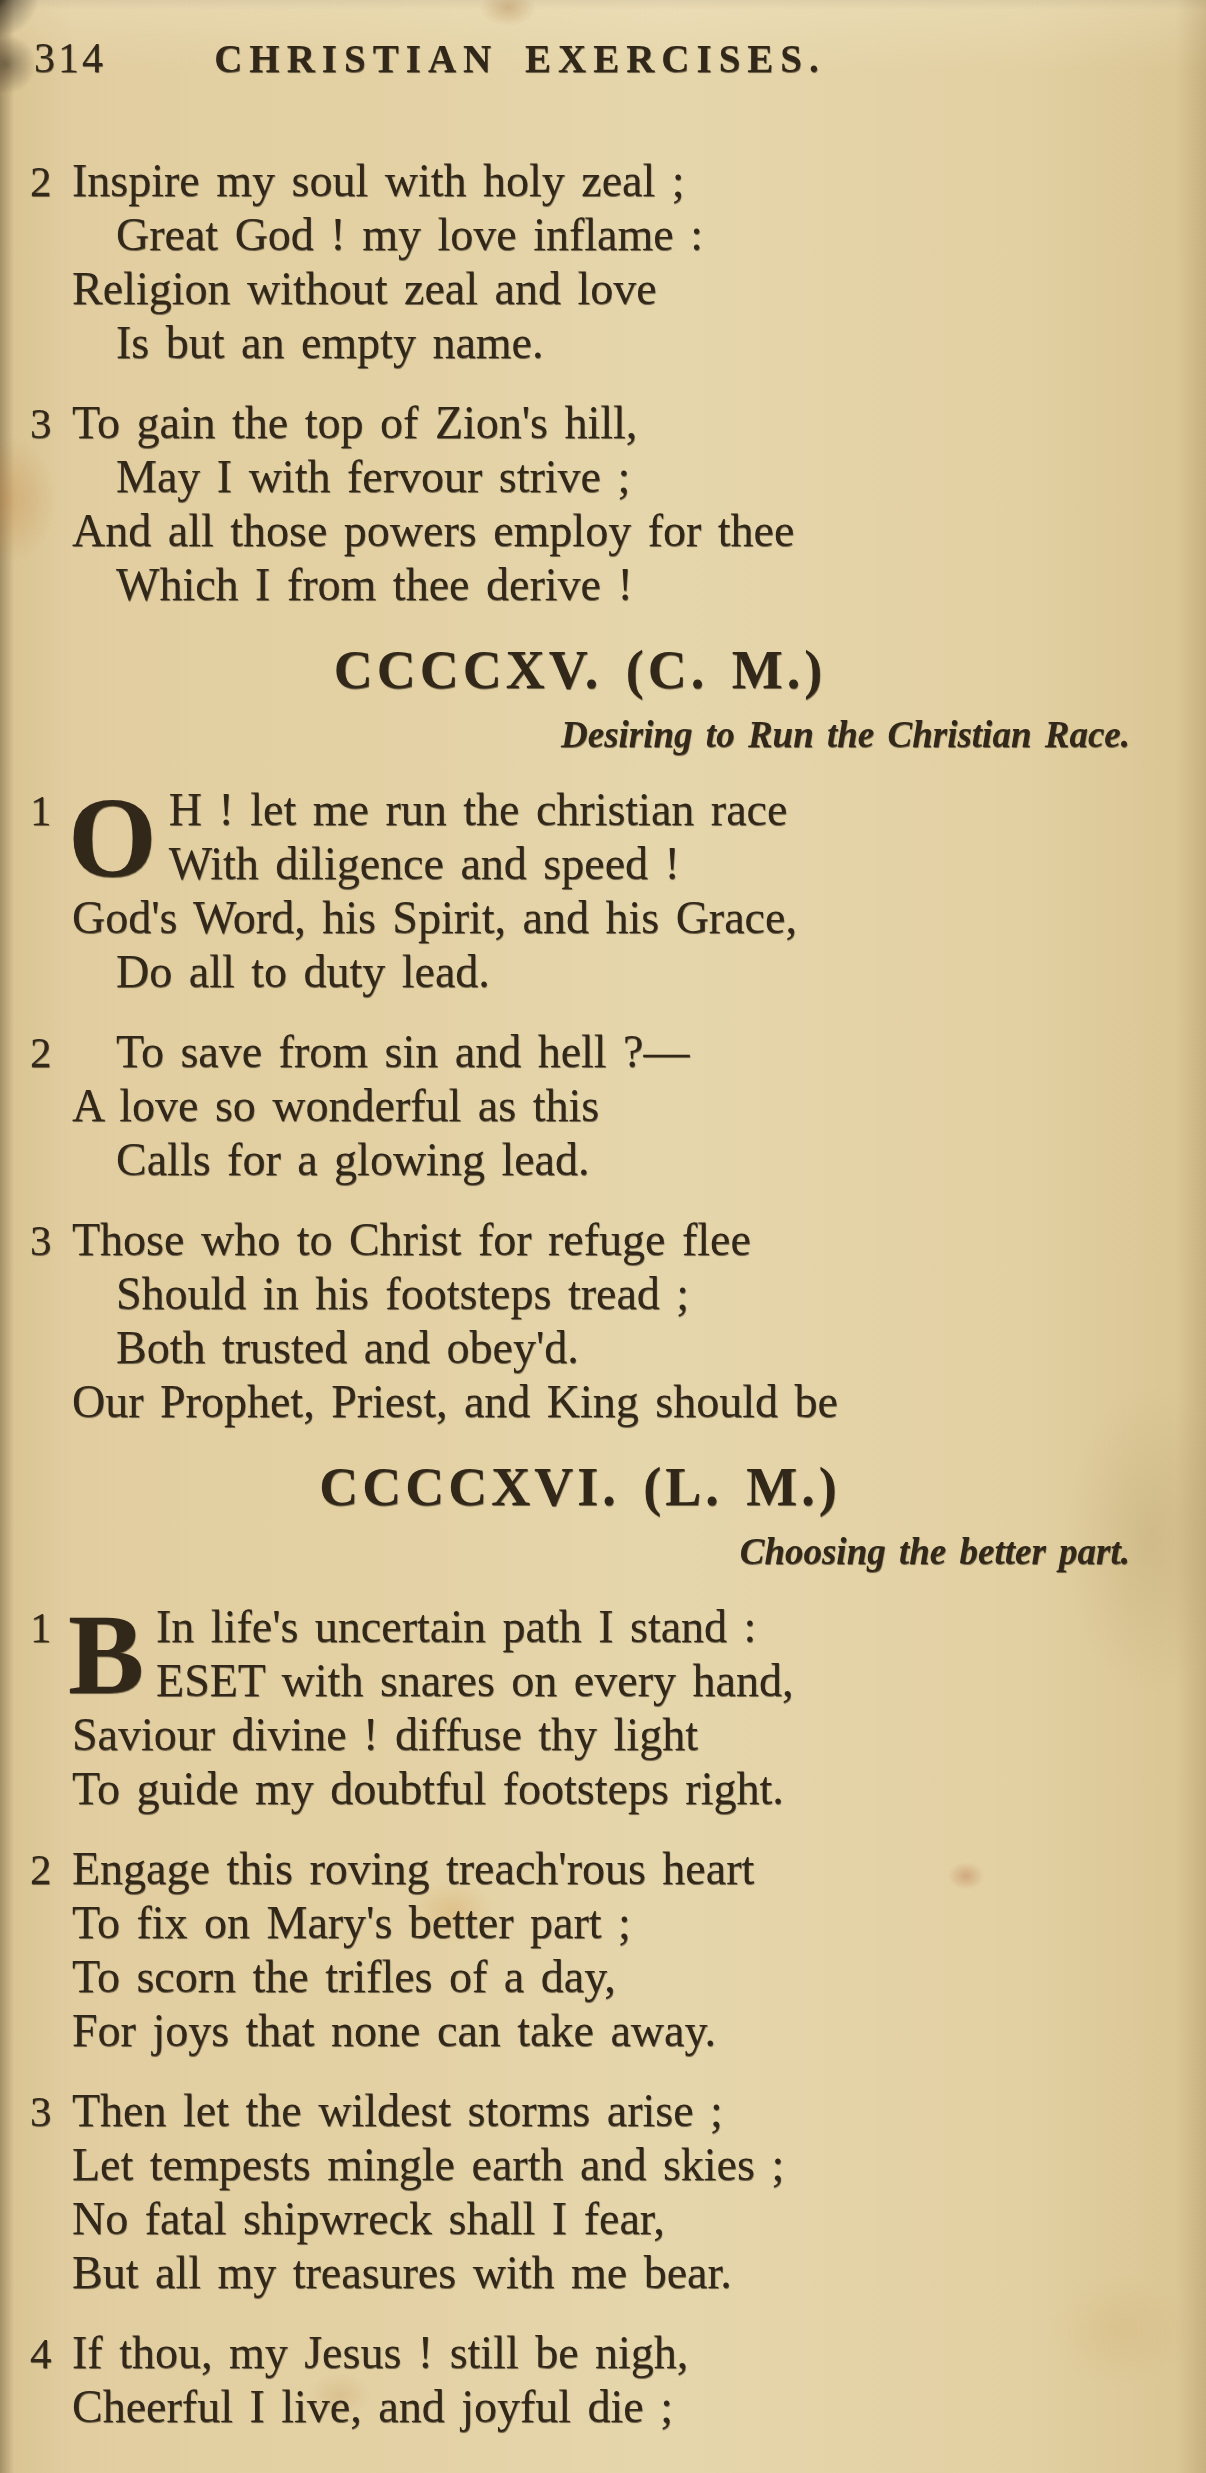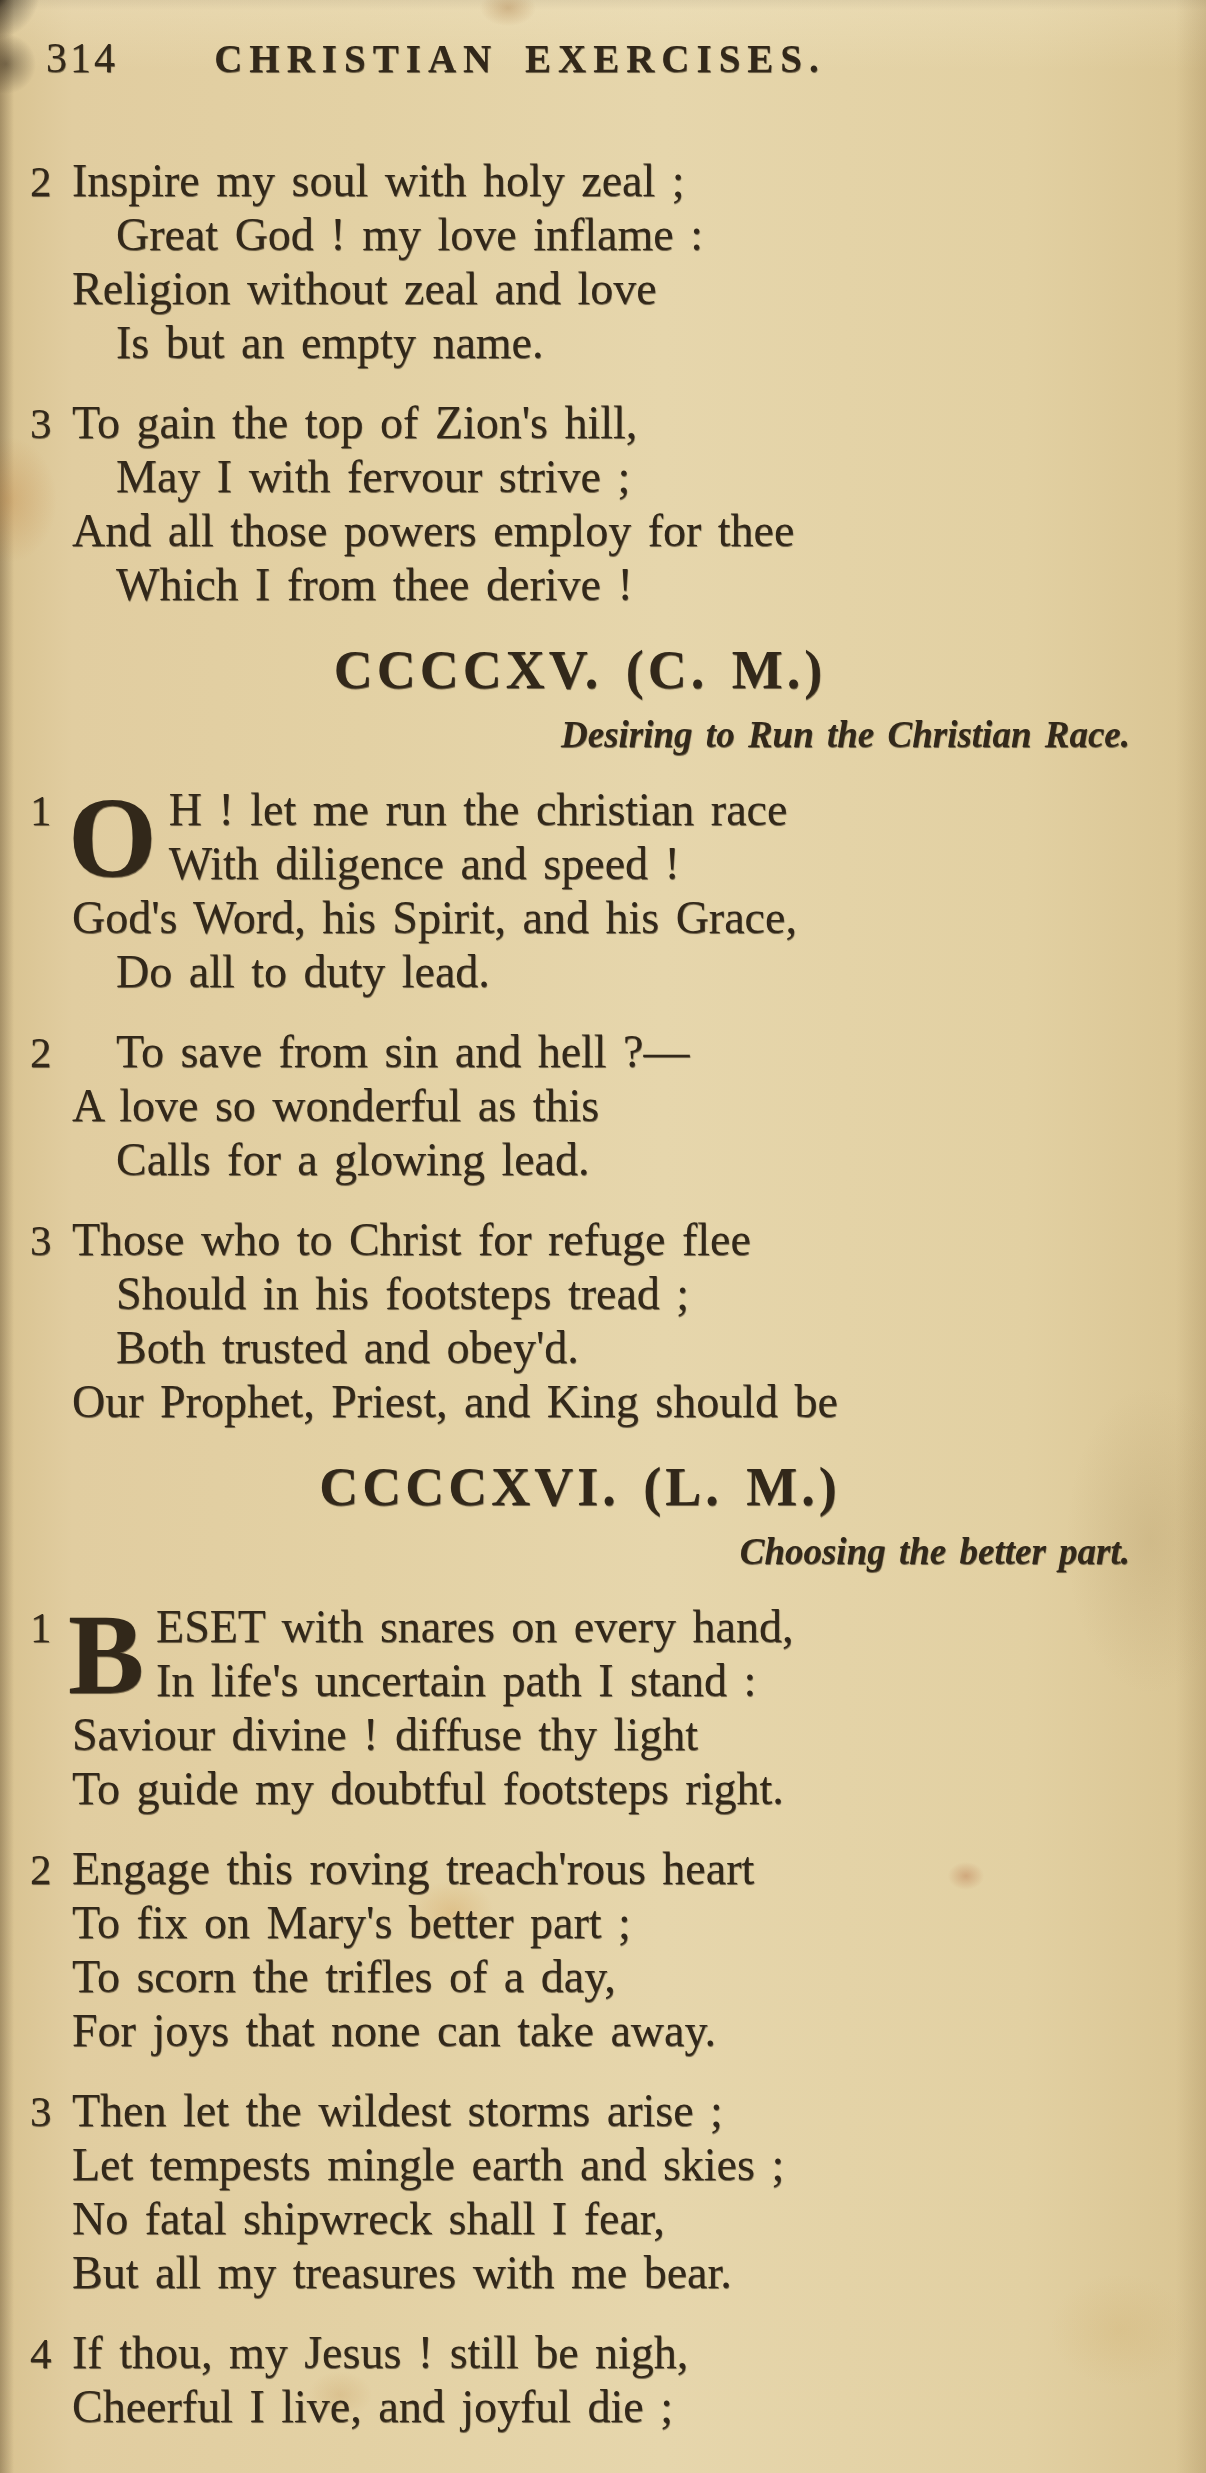--- a/index.html
+++ b/index.html
@@ -27,21 +27,21 @@
       linear-gradient(180deg, rgba(248,238,208,0.28) 0px, rgba(248,238,208,0) 70px),
       linear-gradient(180deg, rgba(60,45,25,0.10) 0px, rgba(60,45,25,0) 10px),
       linear-gradient(90deg, #d8c290 0%, #e1cda0 6%, #e3d1a4 30%, #e6d6ac 55%, #e2d0a2 85%, #d9c492 100%);
   }
   .content{
     position:absolute;left:30px;top:0;width:1100px;
     text-shadow:0.5px 0.5px 0.8px rgba(45,34,18,0.65);
   }
   .header{position:relative;height:90px;padding-top:36px;}
   .page-num{
-    position:absolute;left:16px;top:34px;
+    position:absolute;left:4px;top:34px;
     font-size:42px;letter-spacing:3px;
   }
   .running-title{
     display:block;text-align:center;transform:translateX(-60px);
     font-size:39px;letter-spacing:7px;word-spacing:10px;font-weight:600;
   }
   .body-text{margin-top:28px;}
   .stanza{position:relative;padding-left:42px;margin:0 0 26px 0;}
   .line{font-size:46px;line-height:54px;word-spacing:5px;white-space:nowrap;}
   .indent{margin-left:44px;}
@@ -115,22 +115,22 @@
         <div class="line indent">Both trusted and obey'd.</div>
         <div class="line">Our Prophet, Priest, and King should be</div>
       </div>
 
       <div class="hymn-heading">CCCCXVI. (L. M.)</div>
       <div class="hymn-subtitle">Choosing the better part.</div>
 
       <div class="stanza">
         <span class="vnum">1</span>
         <span class="dropcap">B</span>
+        <div class="line">In life's uncertain path I stand :</div>
         <div class="line">ESET with snares on every hand,</div>
-        <div class="line">In life's uncertain path I stand :</div>
         <div class="line clearfloat">Saviour divine ! diffuse thy light</div>
         <div class="line">To guide my doubtful footsteps right.</div>
       </div>
 
       <div class="stanza">
         <span class="vnum">2</span>
         <div class="line">Engage this roving treach'rous heart</div>
         <div class="line">To fix on Mary's better part ;</div>
         <div class="line">To scorn the trifles of a day,</div>
         <div class="line">For joys that none can take away.</div>

